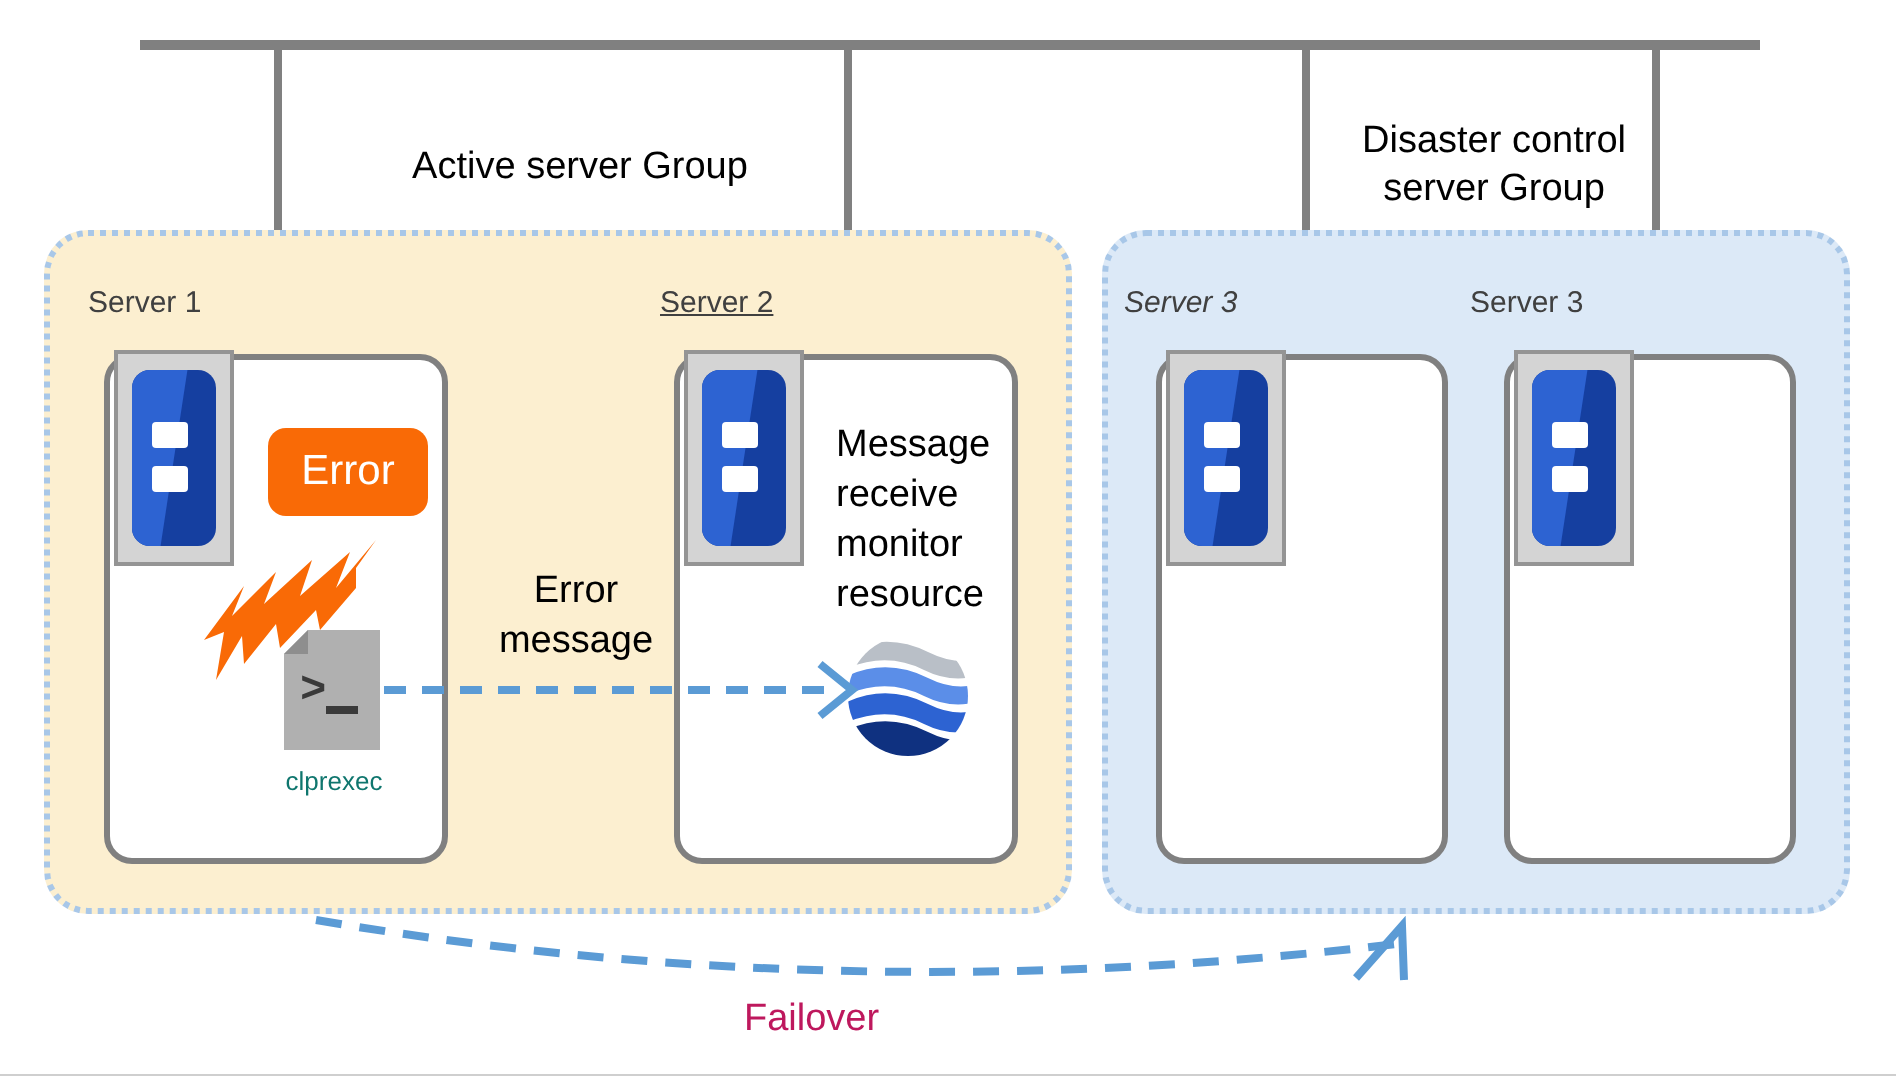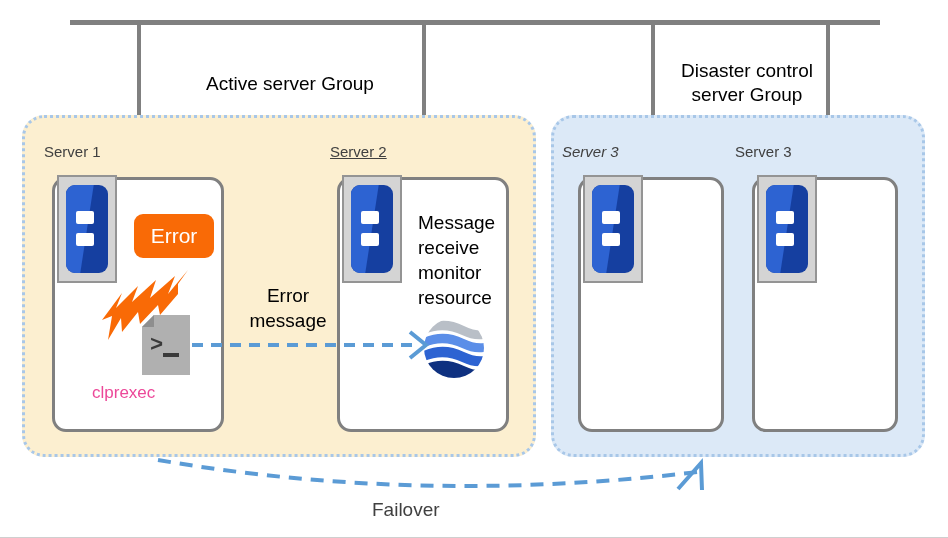--- a/index.html
+++ b/index.html
@@ -145,23 +145,23 @@
     z-index: 5;
   }
 
   
   .doc-icon {
     position: absolute;
     z-index: 6;
   }
   .caption-small {
     position: absolute;
-    font-size: 17px;
-    color: #ec4899;
-    text-align: left;
+    font-size: 13px;
+    color: #0f766e;
+    text-align: center;
     white-space: nowrap;
   }
 
   
   .msg-text {
     position: absolute;
     font-size: 19px;
     color: #000000;
     line-height: 25px;
     white-space: pre-line;
@@ -174,21 +174,21 @@
     color: #000000;
     text-align: center;
     line-height: 25px;
     white-space: pre-line;
   }
 
   
   .failover-label {
     position: absolute;
     font-size: 19px;
-    color: #404040;
+    color: #be185d;
     white-space: nowrap;
     text-align: right;
   }
 
   .svg-layer {
     position: absolute;
     left: 0; top: 0;
     width: 948px; height: 538px;
     pointer-events: none;
     z-index: 7;

